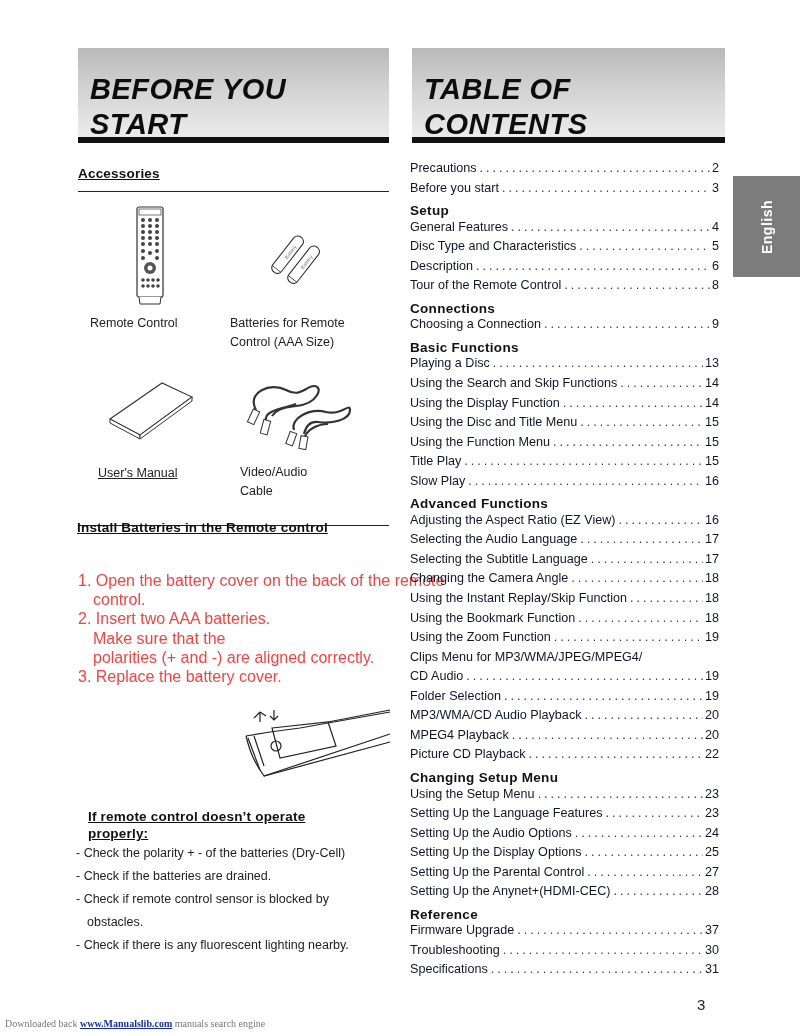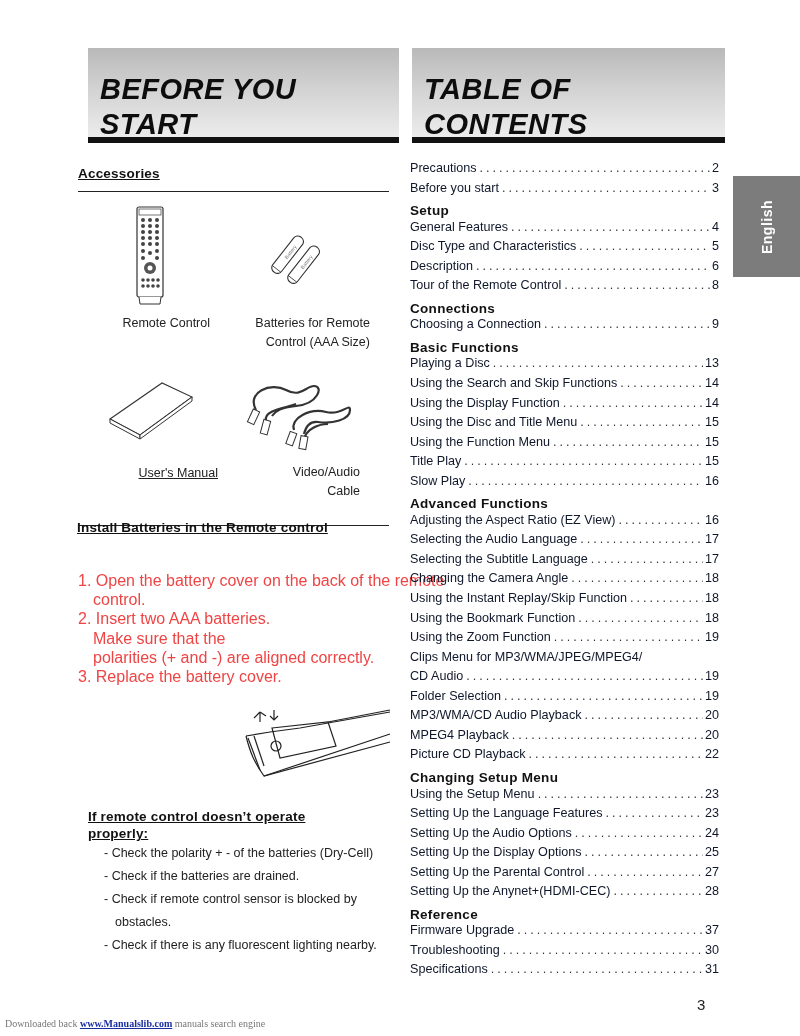--- a/index.html
+++ b/index.html
@@ -10,27 +10,27 @@
   .banner { position:absolute; top:48px; height:95px;
             background:linear-gradient(180deg,#b9b9b9 0%,#d2d2d2 45%,#ececec 100%);
             border-bottom:6px solid #111; box-sizing:border-box; }
   .banner-title { position:absolute; left:12px; top:24px; margin:0;
                   font-family:"Liberation Sans", sans-serif; font-weight:bold; font-style:italic;
                   font-size:29px; line-height:35px; color:#0d0d0d; letter-spacing:0.5px; }
 
   .sec-head { position:absolute; font-weight:bold; font-size:13.5px; color:#111; letter-spacing:0.2px;text-decoration:underline; }
   .rule { position:absolute; height:1px; background:#222; }
 
-  .cap { position:absolute; font-size:12.5px; text-align:right; line-height:19px; color:#222; }
+  .cap { position:absolute; font-size:12.5px; text-align:left; line-height:19px; color:#222; }
 
   .steps { position:absolute; left:78px; top:571px; width:320px; font-size:16px; line-height:19.2px; color:#ef4444; }
   .steps div { white-space:nowrap; }
   .steps .ind { padding-left:15px; }
 
-  .trouble { position:absolute; left:76px; top:843px; width:330px; font-size:12.5px; line-height:23px; color:#222;margin-left:28px; }
+  .trouble { position:absolute; left:76px; top:843px; width:330px; font-size:12.5px; line-height:23px; color:#222; }
   .trouble .ind { padding-left:11px; }
 
   .toc { position:absolute; left:410px; top:161px; width:309px; }
   .toc-row { display:flex; align-items:baseline; height:19.55px; font-size:12.6px; color:#0f172a; white-space:nowrap; overflow:hidden; }
   .toc-row .t { flex:0 0 auto; padding-right:3px; }
   .toc-row .d { flex:1 1 auto; overflow:hidden; letter-spacing:3.2px; color:#333; }
   .toc-row .d::before { content:". . . . . . . . . . . . . . . . . . . . . . . . . . . . . . . . . . . . . . . . . . . . . . . . . . . . . . . . . . . . . . . ."; letter-spacing:0; word-spacing:-0.5px; }
   .toc-row .p { flex:0 0 auto; padding-left:2px; }
   .toc-sec { height:19.55px; font-weight:bold; font-size:13.5px; line-height:22px; color:#111; letter-spacing:0.3px; }
 
@@ -38,21 +38,21 @@
   .lang-tab span { position:absolute; left:50%; top:50%; transform:translate(-50%,-50%) rotate(-90deg);
                    color:#fff; font-weight:bold; font-size:14px; letter-spacing:0.5px; white-space:nowrap; }
 
   .page-num { position:absolute; left:697px; top:996px; font-size:15px; color:#222; }
   .footer { position:absolute; left:5px; top:1018px; font-family:"Liberation Serif", serif; font-size:10px; color:#777; }
   .footer a { color:#1a2ea0; text-decoration:underline; font-weight:bold; }
 </style>
 </head>
 <body>
 
-<div class="banner" style="left:78px; width:311px;margin-left:10px;">
+<div class="banner" style="left:78px; width:311px;">
   <h1 class="banner-title">
     <span>BEFORE YOU</span><br>
     <span>START</span>
   </h1>
 </div>
 
 <div class="banner" style="left:412px; width:313px;">
   <h1 class="banner-title">
     <span>TABLE OF</span><br>
     <span>CONTENTS</span>

